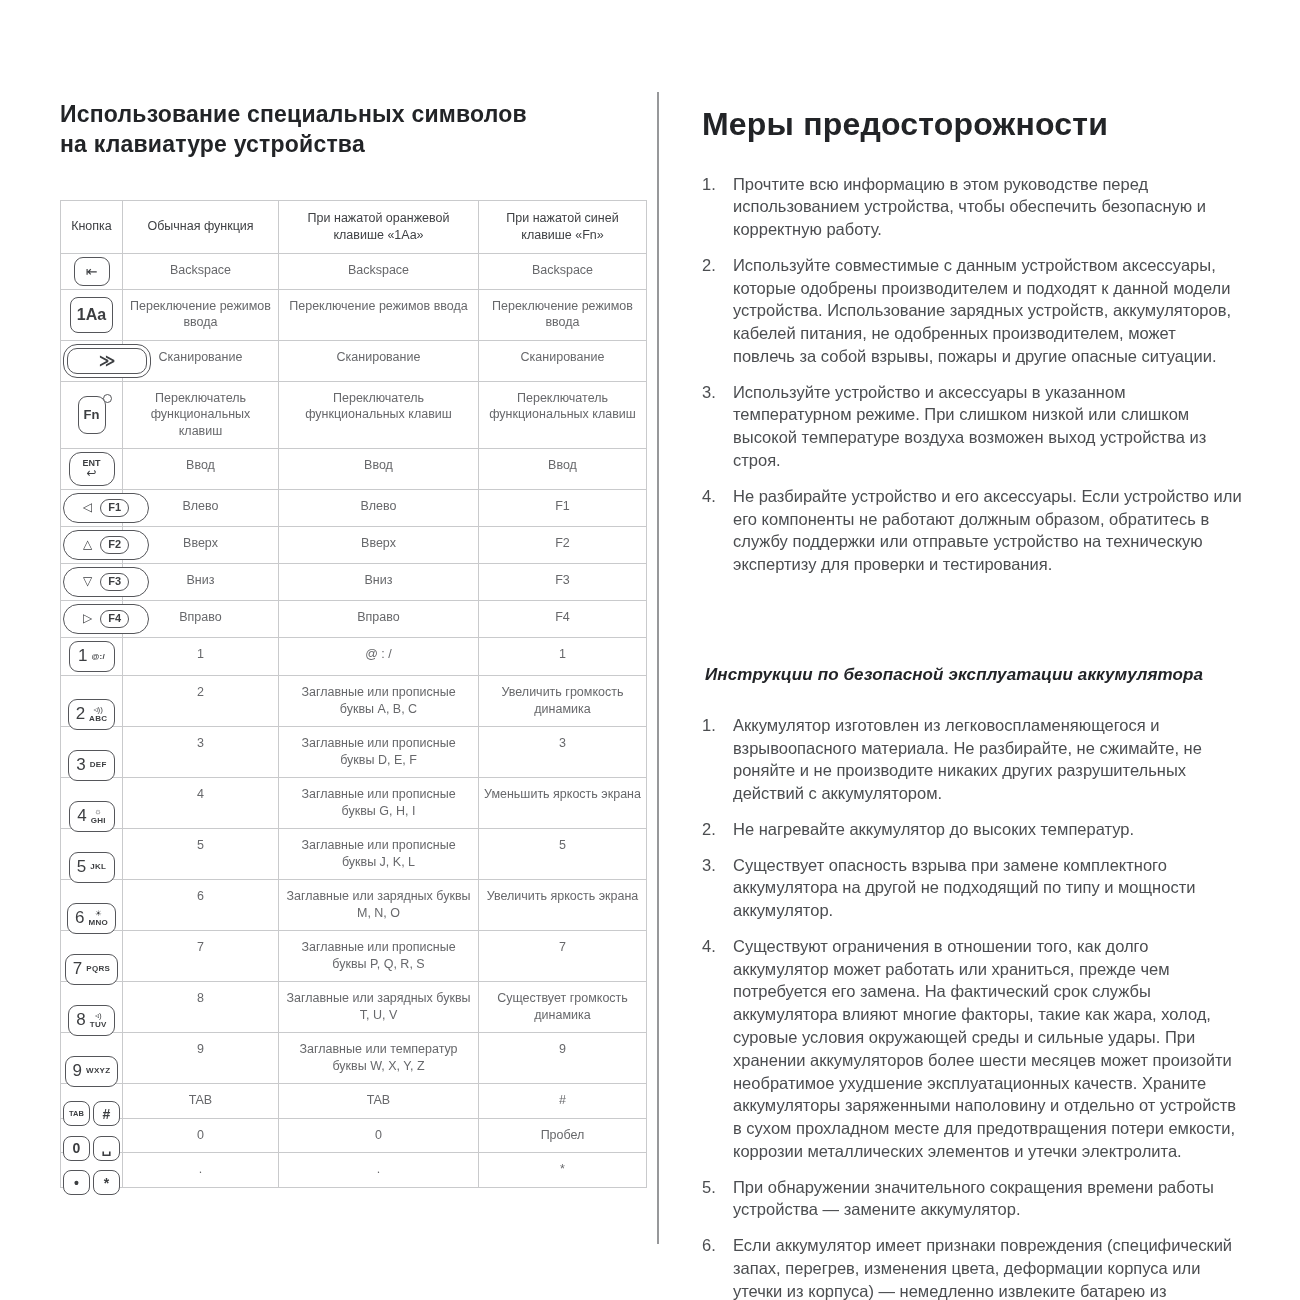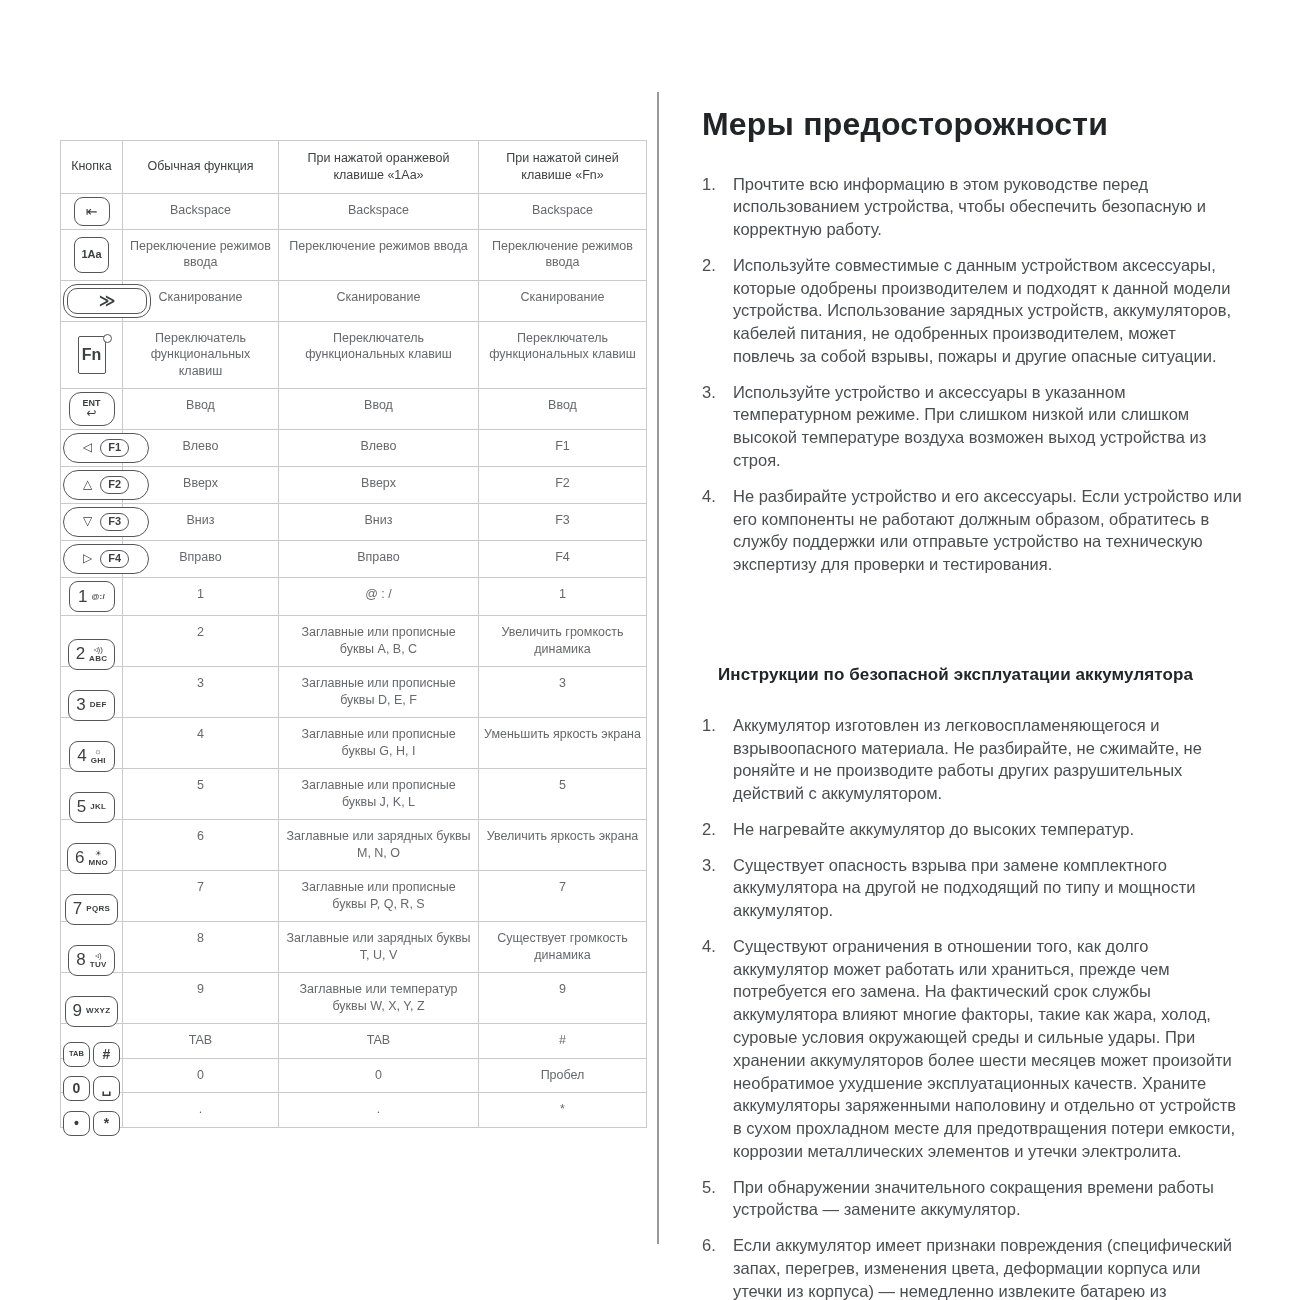--- a/index.html
+++ b/index.html
@@ -16,21 +16,21 @@
   .col-right{position:absolute;left:702px;top:100px;width:540px;}
 
   
   .section-title{
     font-size:23px;font-weight:bold;color:#222427;line-height:1.3;
     letter-spacing:.2px;margin:0 0 17px 0;white-space:pre-line;
   }
   .section-title.right{font-size:32px;margin:4px 0 27px 0;}
   .subsection-title{
     font-size:17px;font-weight:bold;color:#222427;line-height:1.35;
-    margin:88px 0 27px 16px;letter-spacing:.1px;
+    margin:88px 0 27px 3px;letter-spacing:.1px;font-style:italic;
   }
 
   
   table.kb{
     border-collapse:collapse;table-layout:fixed;width:586px;
     font-size:12.5px;color:#67686b;margin-top:40px;
   }
   table.kb col.c0{width:62px}
   table.kb col.c1{width:156px}
   table.kb col.c2{width:200px}
@@ -45,27 +45,27 @@
   table.kb td.keycell{vertical-align:middle;padding:3px 2px;overflow:visible;}
 
   
   .key{
     display:inline-flex;align-items:center;justify-content:center;
     border:1.3px solid #55565a;border-radius:9px;background:#fff;color:#3c3e41;
     box-sizing:border-box;vertical-align:middle;
   }
   .key-low{transform:translateY(13px);}
   .k-single{min-width:36px;height:29px;padding:0 6px;font-size:14px;}
-  .k-single.k-text{font-size:11px;font-weight:bold;min-width:28px;height:36px;border-radius:8px;}
+  .k-single.k-text{font-size:16px;font-weight:bold;min-width:28px;height:36px;border-radius:8px;}
   .k-scan{width:88px;height:34px;border-radius:14px;padding:3px;}
   .k-scan .inner{
     flex:1;align-self:stretch;border:1px solid #55565a;border-radius:10px;
     display:flex;align-items:center;justify-content:center;font-size:16px;font-weight:bold;
   }
-  .k-fn{width:28px;height:38px;border-radius:2px;font-size:16px;font-weight:bold;position:relative;}
+  .k-fn{width:28px;height:38px;border-radius:9px;font-size:13px;font-weight:bold;position:relative;}
   .k-fn .fn-dot{
     position:absolute;top:-3px;right:-7px;width:7px;height:7px;
     border:1px solid #55565a;border-radius:50%;background:#fff;
   }
   .k-ent{width:46px;height:34px;border-radius:12px;flex-direction:column;line-height:1;}
   .k-ent .ent-t{font-size:9px;font-weight:bold;}
   .k-ent .ent-arrow{font-size:12px;margin-top:-1px;}
   .k-arrow{width:86px;height:30px;border-radius:15px;gap:8px;padding:0 7px;}
   .k-arrow .tri{font-size:12px;}
   .k-arrow .fkey{
@@ -91,20 +91,22 @@
   ol.doc-list li{display:flex;margin-bottom:13px;}
   ol.doc-list .num{flex:none;width:31px;}
   ol.doc-list .txt{flex:1;}
 </style>
 </head>
 <body>
 
 <div class="page">
 
   <div class="col-left">
+    <h1 class="section-title">Использование специальных символов
+на клавиатуре устройства</h1>
     <table class="kb">
       <colgroup>
           <col class="c0">
           <col class="c1">
           <col class="c2">
           <col class="c3">
         </colgroup>
       <thead>
         <tr>
             <th>Кнопка</th>
@@ -338,21 +340,21 @@
         </li>
         <li>
           <span class="num">4.</span>
           <span class="txt">Не разбирайте устройство и его аксессуары. Если устройство или его компоненты не работают должным образом, обратитесь в службу поддержки или отправьте устройство на техническую экспертизу для проверки и тестирования.</span>
         </li>
       </ol>
     <h2 class="subsection-title">Инструкции по безопасной эксплуатации аккумулятора</h2>
     <ol class="doc-list">
         <li>
           <span class="num">1.</span>
-          <span class="txt">Аккумулятор изготовлен из легковоспламеняющегося и взрывоопасного материала. Не разбирайте, не сжимайте, не роняйте и не производите работы других разрушительных действий с аккумулятором.</span>
+          <span class="txt">Аккумулятор изготовлен из легковоспламеняющегося и взрывоопасного материала. Не разбирайте, не сжимайте, не роняйте и не производите никаких других разрушительных действий с аккумулятором.</span>
         </li>
         <li>
           <span class="num">2.</span>
           <span class="txt">Не нагревайте аккумулятор до высоких температур.</span>
         </li>
         <li>
           <span class="num">3.</span>
           <span class="txt">Существует опасность взрыва при замене комплектного аккумулятора на другой не подходящий по типу и мощности аккумулятор.</span>
         </li>
         <li>

